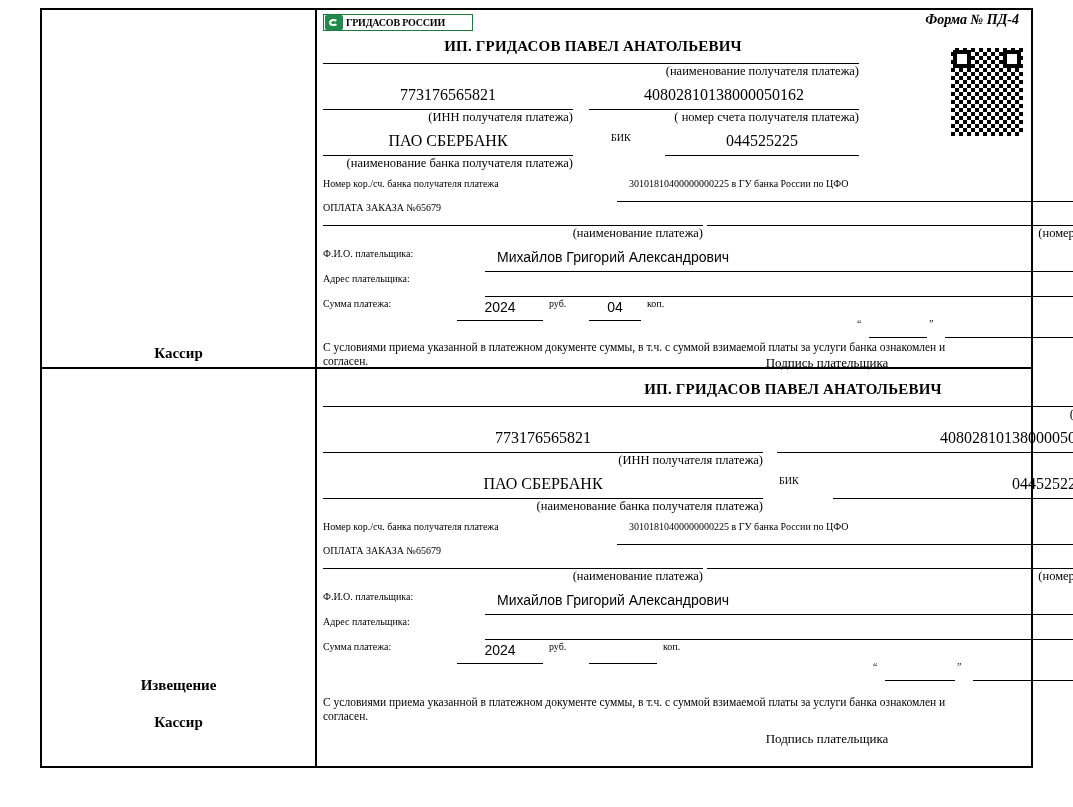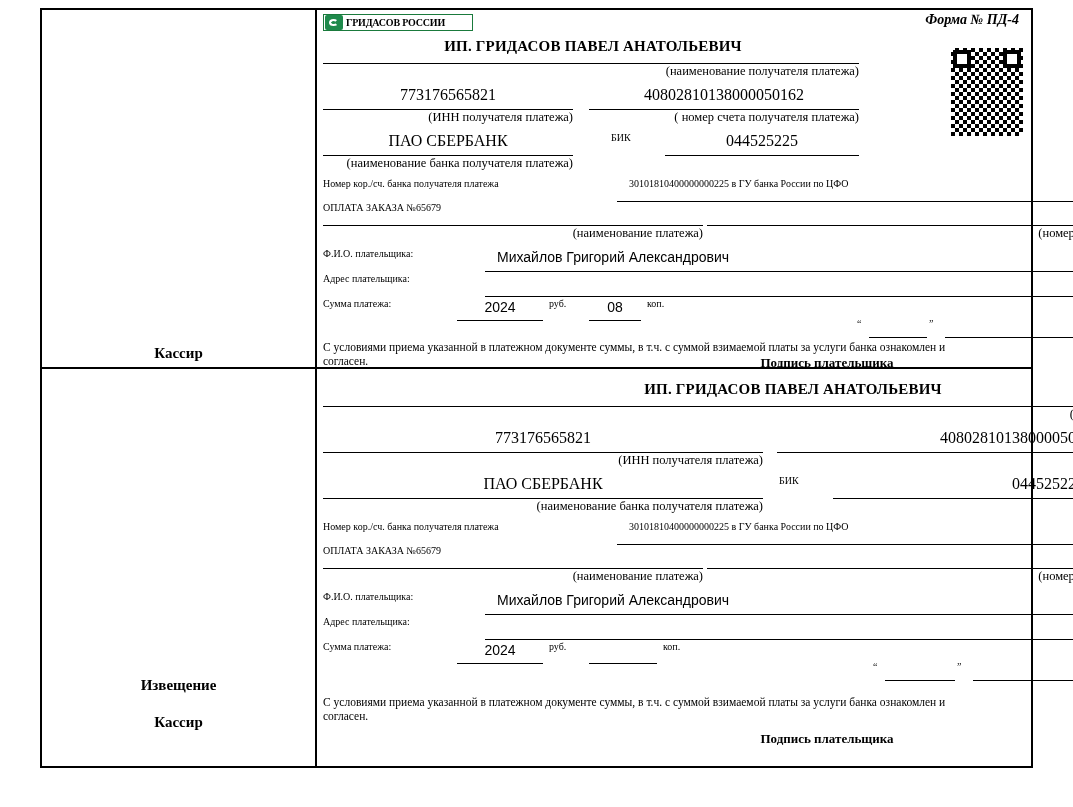--- a/index.html
+++ b/index.html
@@ -156,21 +156,21 @@
     font-size: 10px;
   }
   .abs { position: absolute; }
   .small {
     font-size: 11.5px;
     font-family: "Liberation Serif", serif;
     line-height: 1.25;
   }
   .centerbold {
     text-align: center;
-    font-weight: bold;
+    font-weight: normal;
     font-size: 13px;
   }
 </style>
 </head>
 <body>
 
 <div class="page">
   <div class="form-outer">
 
     <div class="half top">
@@ -222,21 +222,21 @@
         <div class="abs" style="left:168px; top:260px; width:778px; border-bottom:1px solid #000; height:1px;"></div>
 
         <div class="abs lbl" style="left:6px; top:263px;">Адрес плательщика:</div>
         <div class="abs hand" style="left:180px; top:264px;"></div>
         <div class="abs" style="left:168px; top:285px; width:778px; border-bottom:1px solid #000; height:1px;"></div>
 
         <div class="abs lbl" style="left:6px; top:288px;">Сумма платежа:</div>
         <div class="abs hand" style="left:148px; top:289px; width:70px; text-align:center;">2024</div>
         <div class="abs" style="left:140px; top:309px; width:86px; border-bottom:1px solid #000; height:1px;"></div>
         <div class="abs lbl" style="left:232px; top:288px;">руб.</div>
-        <div class="abs hand" style="left:278px; top:289px; width:40px; text-align:center;">08</div>
+        <div class="abs hand" style="left:278px; top:289px; width:40px; text-align:center;">04</div>
         <div class="abs" style="left:272px; top:309px; width:52px; border-bottom:1px solid #000; height:1px;"></div>
         <div class="abs lbl" style="left:330px; top:288px;">коп.</div>
 
         <div class="abs lbl" style="left:540px; top:308px;">“</div>
         <div class="abs" style="left:552px; top:326px; width:58px; border-bottom:1px solid #000; height:1px;"></div>
         <div class="abs lbl" style="left:612px; top:308px;">”</div>
         <div class="abs" style="left:628px; top:326px; width:226px; border-bottom:1px solid #000; height:1px;"></div>
 
         <div class="abs small" style="left:6px; top:330px; width:640px;">С условиями приема указанной в платежном документе суммы, в т.ч. с суммой взимаемой платы за услуги банка ознакомлен и согласен.</div>
         <div class="abs centerbold" style="left:330px; top:345px; width:360px;">Подпись плательщика</div>

